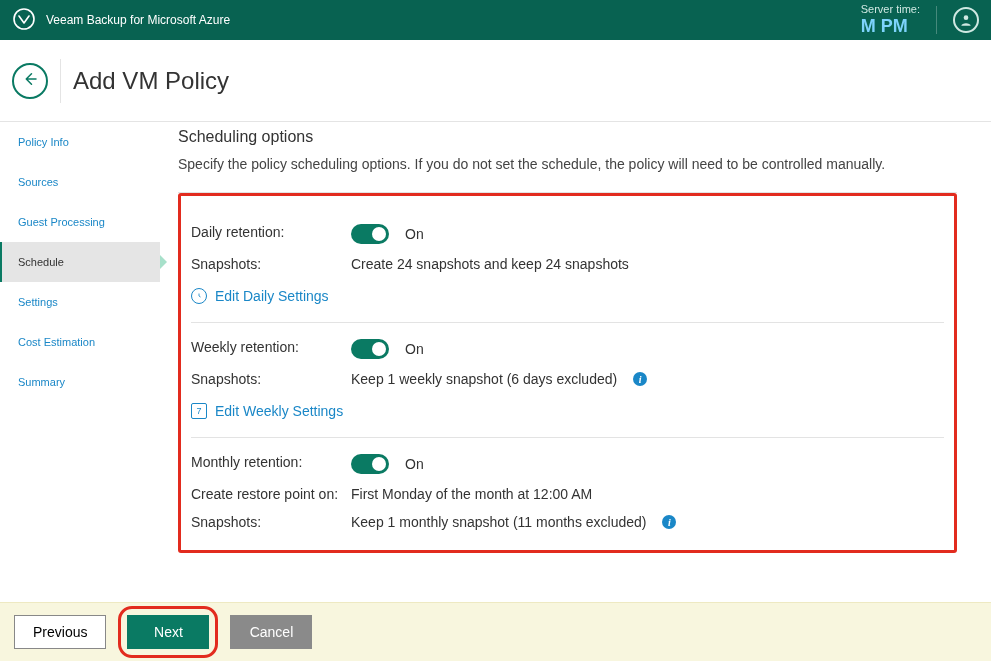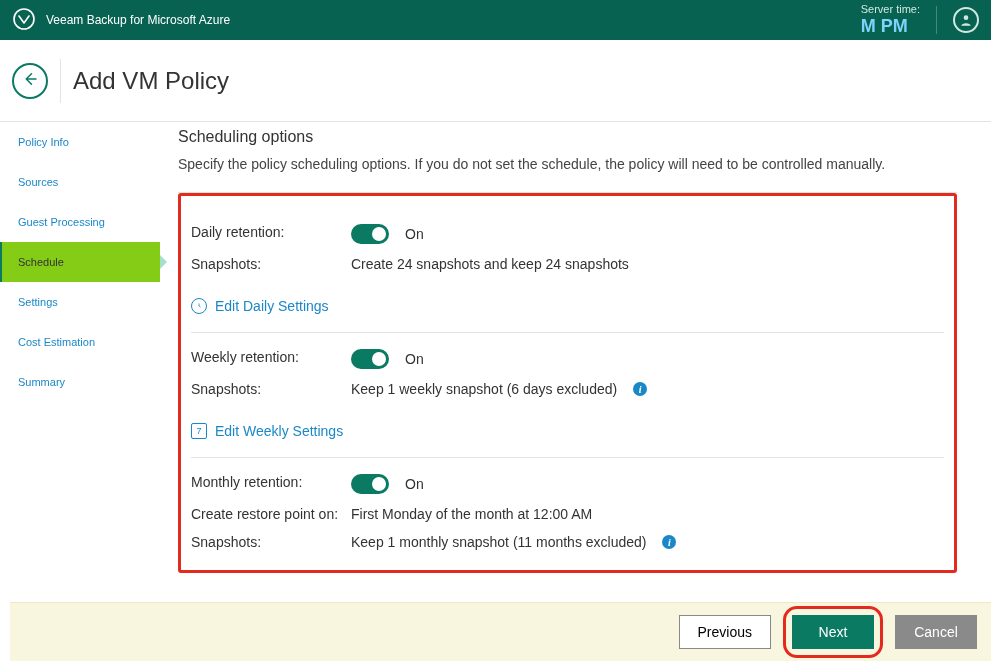--- a/index.html
+++ b/index.html
@@ -16,44 +16,44 @@
   .avatar-outline { width: 26px; height: 26px; border: 2px solid #cfe8e2; border-radius: 50%; display: flex; align-items: center; justify-content: center; }
 
   .header { height: 82px; display: flex; align-items: center; padding: 0 12px; border-bottom: 1px solid #e4e4e4; gap: 12px; }
   .back-btn { width: 36px; height: 36px; border: 2px solid #0a7a63; border-radius: 50%; display: flex; align-items: center; justify-content: center; cursor: pointer; }
   .header-sep { width: 1px; height: 44px; background: #e4e4e4; }
   .page-title { font-size: 24px; font-weight: 400; color: #333; }
 
   .body { display: flex; position: absolute; top: 110px; bottom: 59px; left: 0; right: 0; }
   .sidebar { width: 160px; padding-top: 12px; }
   .nav-item { padding: 14px 18px; color: #1a87c7; cursor: pointer; font-size: 11px; position: relative; }
-  .nav-item.active { background: #84cc16; color: #333; }
+  .nav-item.active { background: #e5e5e5; color: #333; }
   .nav-item.active::before { content: ""; position: absolute; left: 0; top: 0; bottom: 0; width: 2px; background: #0a7a63; }
   .nav-item.active::after { content: ""; position: absolute; right: -7px; top: 50%; margin-top: -7px; width: 0; height: 0; border-top: 7px solid transparent; border-bottom: 7px solid transparent; border-left: 7px solid #a7e0ca; }
 
   .main { flex: 1; padding: 18px 34px 0 18px; overflow: auto; }
   .sect-title { font-size: 16px; font-weight: 400; margin-bottom: 10px; }
   .sect-desc { color: #444; margin-bottom: 20px; }
   .hr { border: none; border-top: 1px solid #e3e3e3; margin: 0; }
 
   .highlight-box { border: 3px solid #e22b1e; border-radius: 3px; padding: 12px 10px 14px; }
   .blk { padding: 10px 0 8px; }
   .row { display: flex; align-items: flex-start; padding: 6px 0; }
   .lblcol { width: 160px; color: #333; }
   .valcol { flex: 1; display: flex; align-items: center; gap: 16px; }
 
   .toggle { width: 38px; height: 20px; background: #0a7a63; border-radius: 20px; position: relative; cursor: pointer; }
   .toggle .knob { width: 14px; height: 14px; background: #fff; border-radius: 50%; position: absolute; top: 3px; right: 3px; }
 
-  .edit-link { display: inline-flex; align-items: center; gap: 8px; color: #1a87c7; cursor: pointer; margin-top: 20px; }
+  .edit-link { display: inline-flex; align-items: center; gap: 8px; color: #1a87c7; cursor: pointer; margin-top: 10px; }
   .edit-link .ico { width: 16px; height: 16px; display: inline-flex; align-items: center; justify-content: center; border: 1.4px solid #1a87c7; border-radius: 50%; font-size: 10px; }
   .edit-link .ico.sq { border-radius: 2px; }
   .info-icon { width: 14px; height: 14px; background: #1a87c7; color: #fff; border-radius: 50%; font-size: 10px; font-weight: 700; display: inline-flex; align-items: center; justify-content: center; font-style: italic; font-family: serif; }
 
-  .footer { position: absolute; bottom: 0; left: 0; right: 0; height: 59px; background: #f8f6de; display: flex; align-items: center; justify-content: flex-end; padding: 0 14px; gap: 12px; border-top: 1px solid #eee9c2; margin-left: 10px; }
+  .footer { position: absolute; bottom: 0; left: 0; right: 0; height: 59px; background: #f8f6de; display: flex; align-items: center; padding: 0 14px; gap: 12px; border-top: 1px solid #eee9c2; }
   .btn { height: 34px; min-width: 82px; padding: 0 18px; font-size: 14px; border: 1px solid #888; background: #fff; cursor: pointer; }
   .btn.primary { background: #0a7a63; color: #fff; border-color: #0a7a63; }
   .btn.muted { background: #8a8a8a; color: #fff; border-color: #8a8a8a; }
   .btn-ring { border: 3px solid #e22b1e; border-radius: 14px; padding: 6px; display: inline-flex; }
 </style>
 </head>
 <body>
 
 <div class="topbar">
   <div class="topbar-left">

